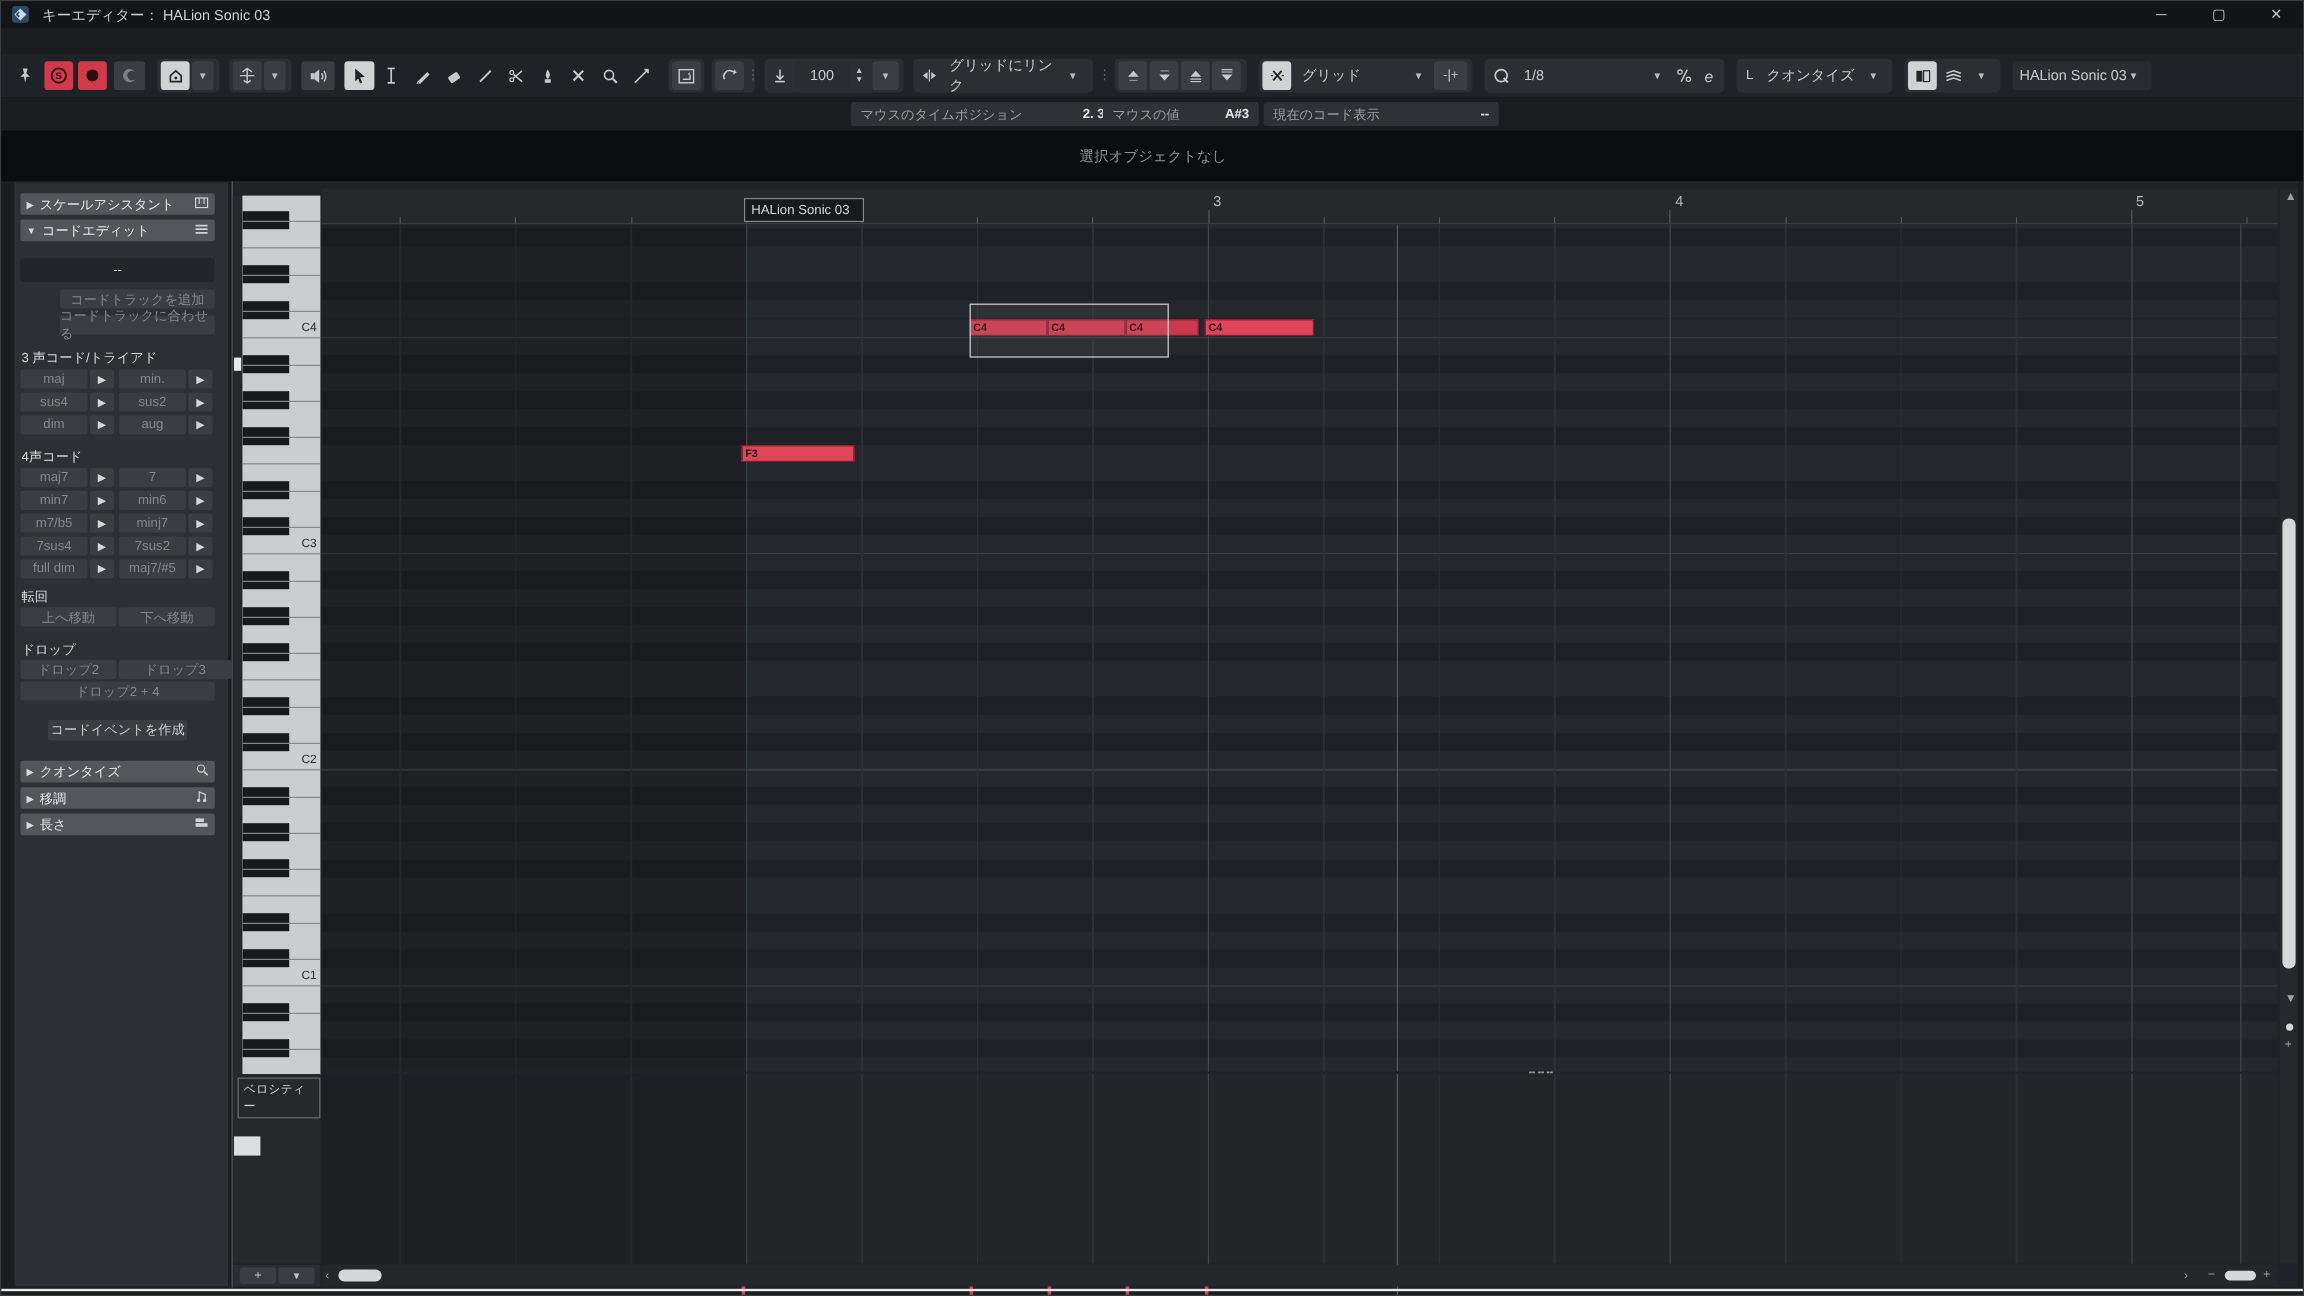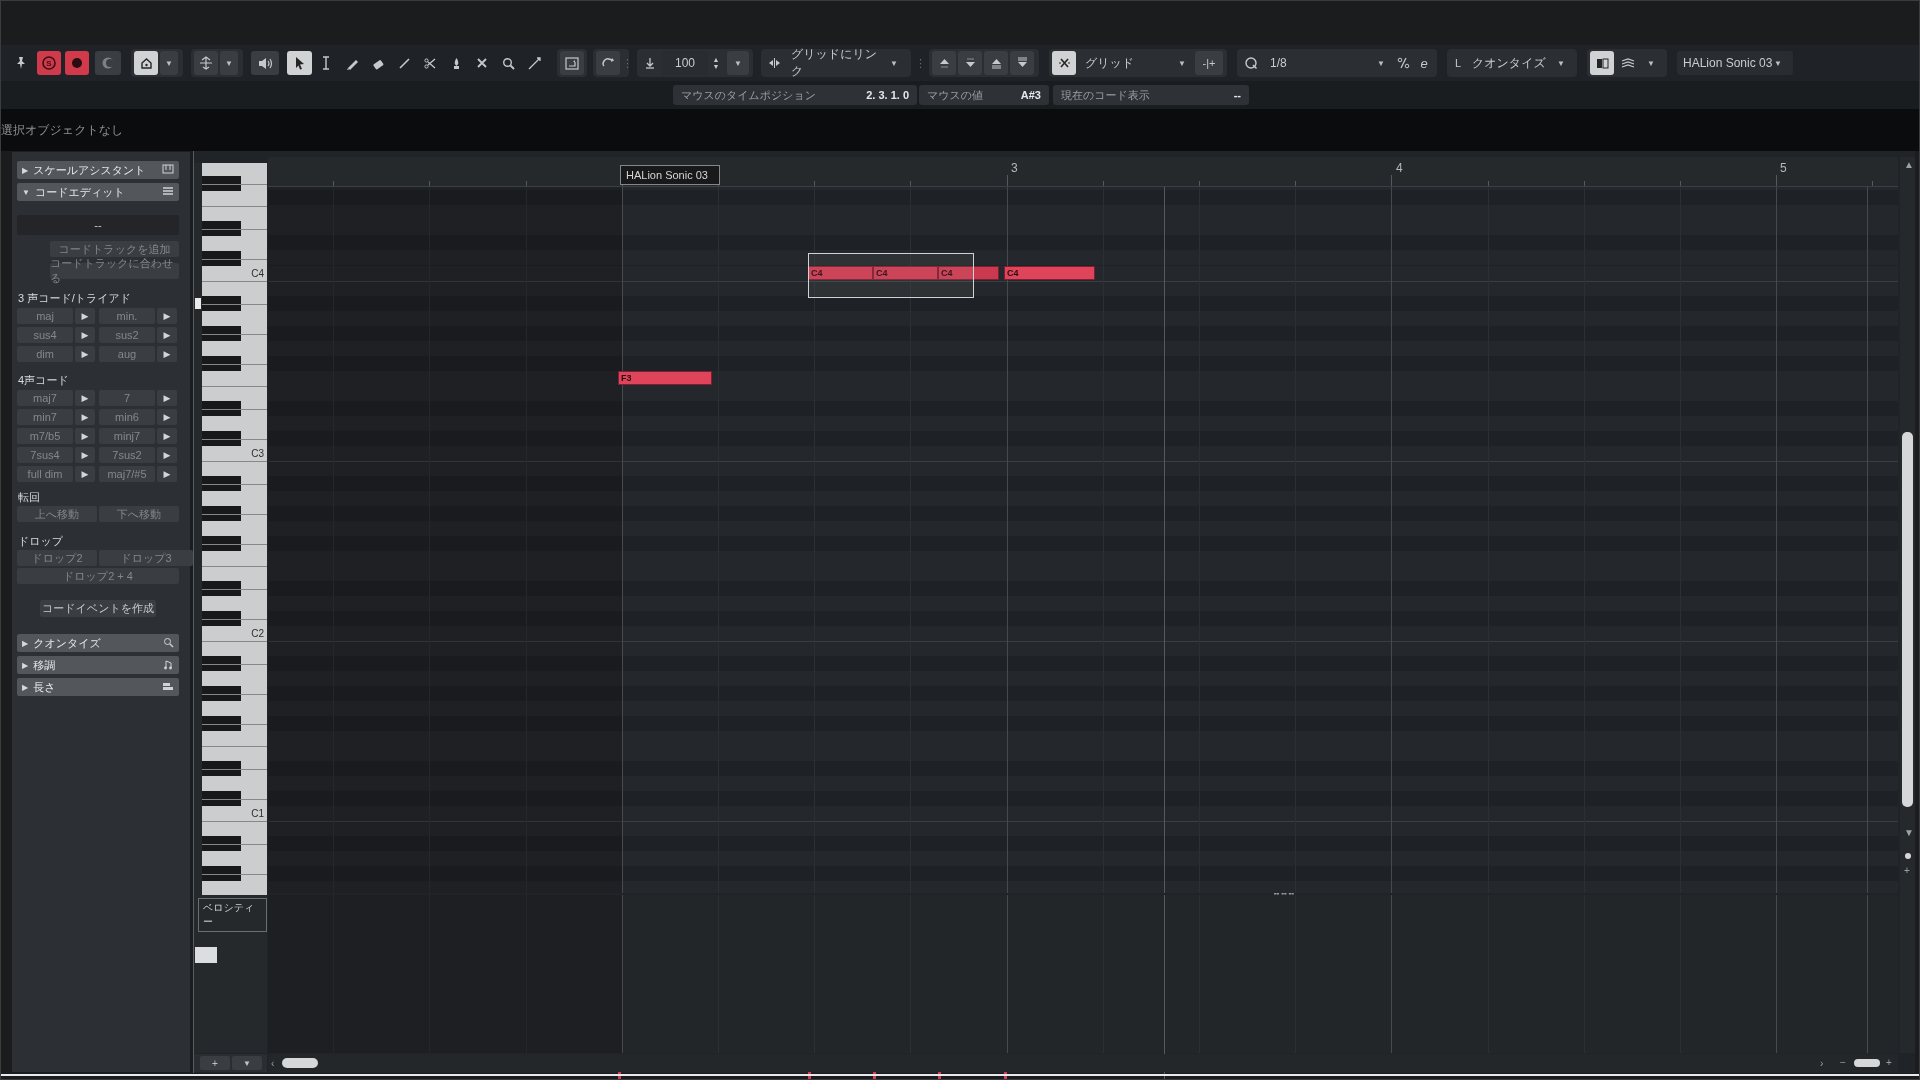--- a/index.html
+++ b/index.html
@@ -34,21 +34,21 @@
   .icon-svg{display:block;}
   .ddarrow{font-size:8px;color:#bcbfc2;}
   
   #infoline{left:0;top:80px;width:1920px;height:28px;background:#1a1d20;}
   .ibox{position:absolute;top:4px;height:20px;background:#2e3135;border-radius:3px;
         display:flex;align-items:center;justify-content:space-between;padding:0 8px;}
   .ilabel{color:#9da0a4;font-size:11px;}
   .ivalue{color:#e6e8ea;font-size:11px;font-weight:bold;}
   
   #statusstrip{left:0;top:108px;width:1920px;height:42px;background:#0b0c0d;}
-  #status-text{width:100%;top:13px;text-align:left;color:#8f9296;font-size:12px;}
+  #status-text{width:100%;top:13px;text-align:center;color:#8f9296;font-size:12px;}
   
   #sidebar{left:10px;top:150px;width:180px;height:922px;background:#2c2f33;border:1px solid #1a1c1e;}
   .shead{position:absolute;left:5px;width:162px;height:18px;background:#53565b;border-radius:2px;
          color:#e9ebed;font-size:11px;display:flex;align-items:center;padding:0 5px;gap:5px;}
   .shead .tri{font-size:8px;color:#d6d8da;}
   .shead .hicon{margin-left:auto;}
   .sbtn{position:absolute;background:#3a3d41;border-radius:2px;color:#84888c;font-size:11px;
         display:flex;align-items:center;justify-content:center;}
   .slabel{position:absolute;color:#d9dbdd;font-size:11px;}
   .arrcell{position:absolute;background:#3a3d41;border-radius:2px;color:#d3d5d7;font-size:9px;
@@ -109,20 +109,31 @@
   #lanepanel-btns{left:0;top:903px;width:73px;height:18px;background:#2a2d31;}
   .minibtn{position:absolute;top:2px;width:30px;height:14px;background:#3a3d41;border-radius:2px;
            color:#c2c5c8;font-size:10px;display:flex;align-items:center;justify-content:center;}
   #bottomline{left:0;top:1073px;width:1920px;height:2px;background:#e8eaec;}
 </style>
 </head>
 <body>
 
 <div id="app">
 
+  <div class="abs" id="titlebar">
+    <svg class="abs" id="app-icon" viewBox="0 0 16 16">
+      <rect x="1" y="1" width="14" height="14" rx="3" fill="#2b4a6b"></rect>
+      <path d="M8 3 L13 8 L8 13 L3 8 Z" fill="#cfd9e4"></path>
+      <path d="M7 6 L5 8 L7 10" stroke="#2b4a6b" stroke-width="1.4" fill="none"></path>
+    </svg>
+    <div class="abs" id="title-text">キーエディター： HALion Sonic 03</div>
+    <div class="abs wctl" style="left:1778px">─</div>
+    <div class="abs wctl" style="left:1826px">▢</div>
+    <div class="abs wctl" style="left:1874px">✕</div>
+  </div>
 
 
   <div class="abs" id="toolbar">
 
     <div class="tbtn flat" style="left:8px;width:24px">
       <svg class="icon-svg" width="14" height="14" viewBox="0 0 14 14">
           <path d="M5 1 L9 1 L8 5 L11 8 L8 8 L7 13 L6 8 L3 8 L6 5 Z" fill="#c6c9cc"></path>
         </svg>
     </div>
 
@@ -357,21 +368,21 @@
         <span class="ddarrow">▼</span>
       </div>
 
     <div class="tfield" style="left:1676px;width:116px">HALion Sonic 03</div>
     <div class="tbtn flat" style="left:1768px;width:18px">
         <span class="ddarrow">▼</span>
       </div>
   </div>
 
   <div class="abs" id="infoline">
-    <div class="ibox" style="left:672px;width:244px">
+    <div class="ibox" style="left:708px;width:244px">
       <span class="ilabel">マウスのタイムポジション</span>
       <span class="ivalue">2. 3. 1.  0</span>
     </div>
     <div class="ibox" style="left:918px;width:130px">
       <span class="ilabel">マウスの値</span>
       <span class="ivalue">A#3</span>
     </div>
     <div class="ibox" style="left:1052px;width:196px">
       <span class="ilabel">現在のコード表示</span>
       <span class="ivalue">--</span>

